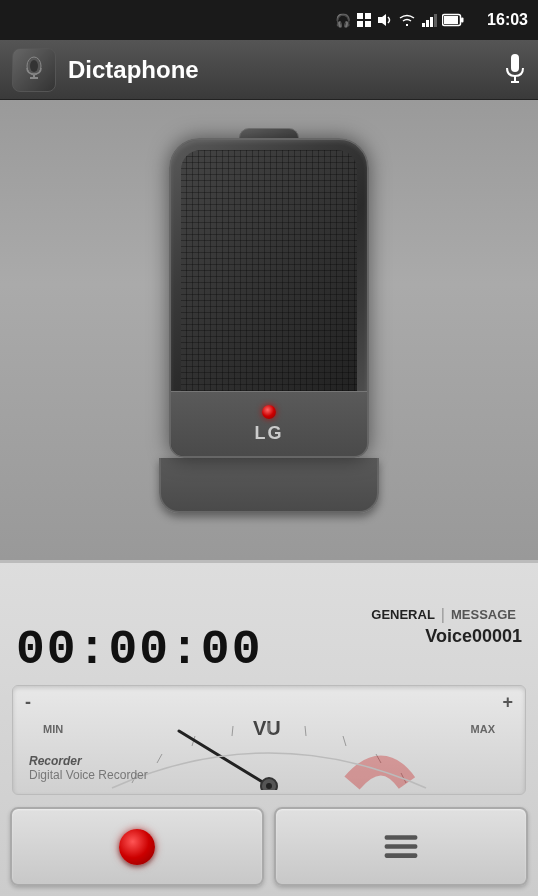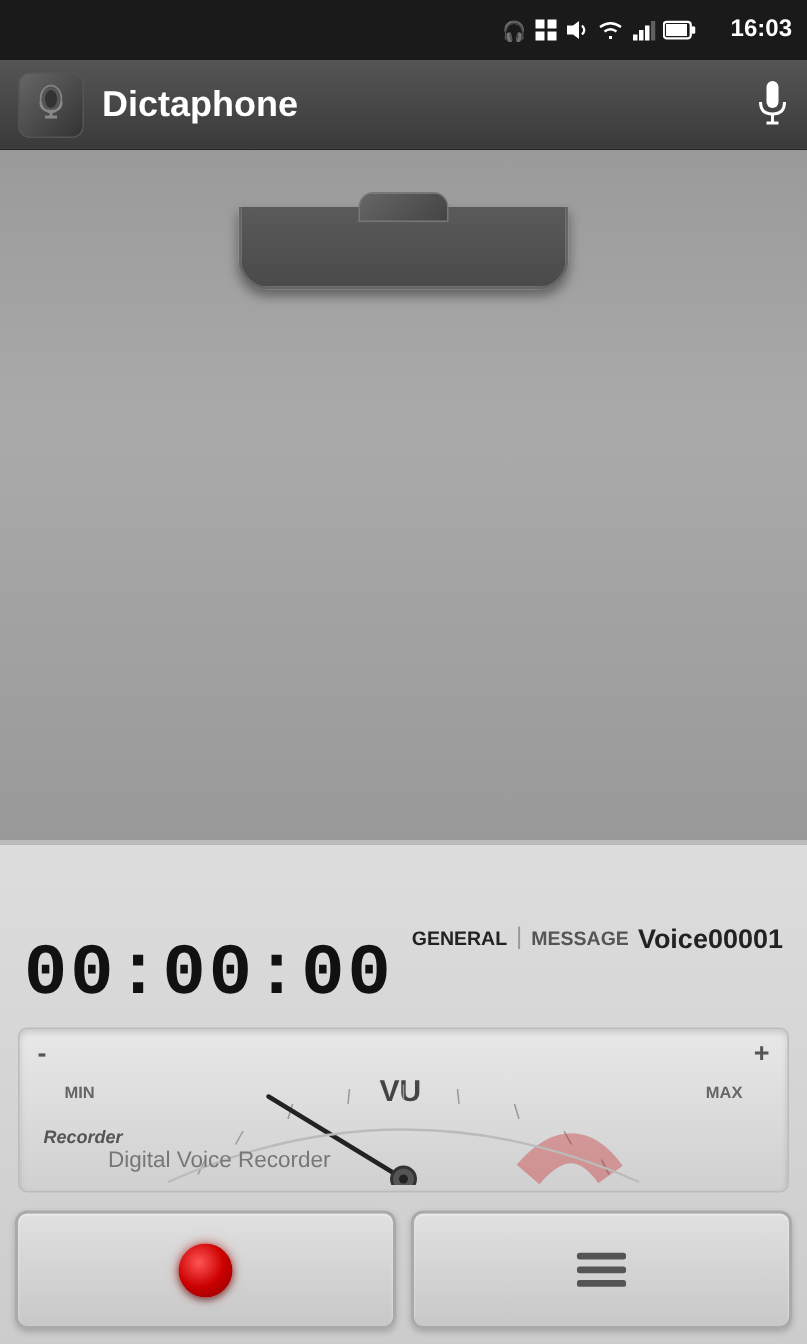--- a/index.html
+++ b/index.html
@@ -190,20 +190,21 @@
       font-size: 48px;
       font-weight: bold;
       color: #111;
       letter-spacing: 2px;
       font-family: 'Courier New', monospace;
       margin-top: 48px;
     }
 
     .mode-section {
       display: flex;
+      flex-direction: column;
       align-items: flex-end;
     }
 
     .mode-tabs {
       display: flex;
       align-items: center;
       gap: 0;
       margin-bottom: 2px;
     }
 
@@ -304,23 +305,22 @@
     }
 
     .brand-name {
       font-size: 12px;
       color: #555;
       font-style: italic;
       font-weight: bold;
     }
 
     .brand-sub {
-      font-size: 15px;
+      font-size: 12px;
       color: #777;
-      margin-left: 43px;
     }
 
     
     #controls-row {
       display: flex;
       margin: 8px 10px 10px 10px;
       gap: 10px;
       flex: 1;
     }
 
@@ -412,20 +412,27 @@
   </svg>
 </div>
 
 <div id="mic-area">
   <div class="lg-mic">
 
     <div style="position:relative; width:200px; margin-bottom:-2px;">
       <div class="mic-top-cap"></div>
     </div>
 
+    <div class="mic-body">
+      <div class="mic-grill"></div>
+      <div class="mic-bottom">
+        <div class="mic-red-dot"></div>
+        <span class="lg-logo">LG</span>
+      </div>
+    </div>
 
     <div class="mic-stand"></div>
   </div>
 </div>
 
 <div id="recorder-panel">
 
   <div id="timer-row">
     <span id="timer-display">00:00:00</span>
     <div class="mode-section">

